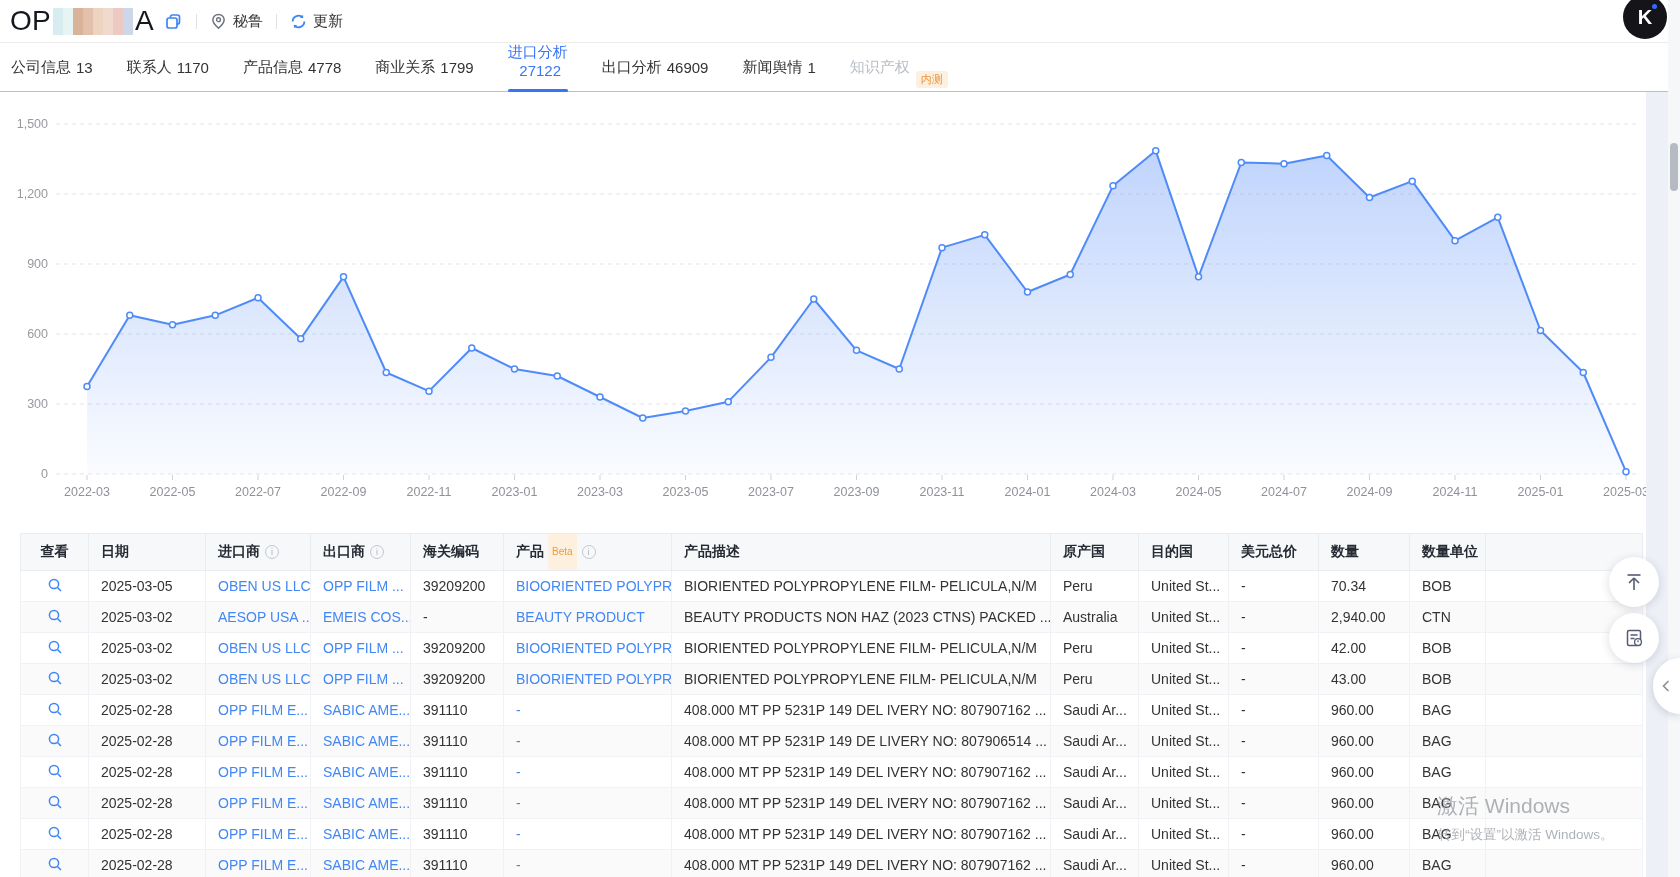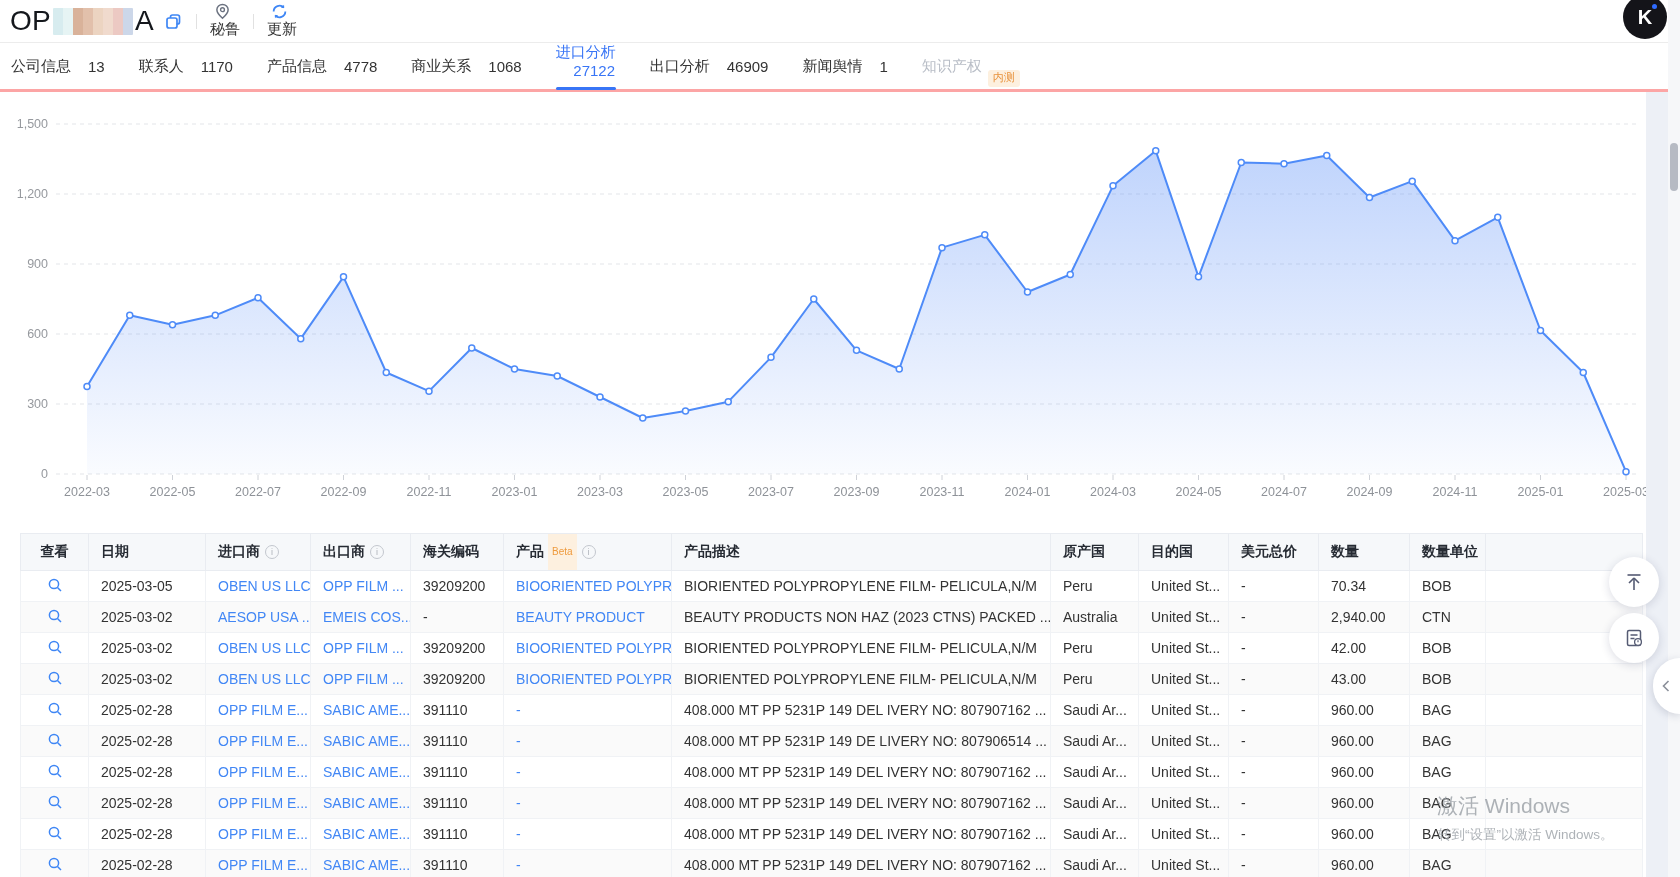--- a/index.html
+++ b/index.html
@@ -9,34 +9,34 @@
     background:#fff; font-family:"Liberation Sans", sans-serif; color:#333;
   }
   
   .topbar{position:absolute;left:0;top:0;width:1680px;height:43px;background:#fff;
     border-bottom:1px solid #ececec;display:flex;align-items:center;padding-left:10px;}
   .company{display:flex;align-items:center;font-size:28px;color:#14171c;font-weight:500;letter-spacing:.3px;}
   .censor{display:inline-flex;height:27px;margin:0 2px;overflow:hidden;border-radius:1px;}
   .censor i{display:inline-block;height:27px;}
   .iconbtn{display:inline-flex;align-items:center;justify-content:center;margin-left:10px;cursor:pointer;}
   .vdiv{width:1px;height:15px;background:#e1e1e1;margin:0 13px;}
-  .meta{display:flex;align-items:center;font-size:15px;color:#333;cursor:pointer;flex-direction:column;}
+  .meta{display:flex;align-items:center;font-size:15px;color:#333;cursor:pointer;}
   .meta svg{margin-right:6px;}
   .avatar{position:absolute;left:1623px;top:-5px;width:44px;height:44px;border-radius:50%;
     background:#141419;color:#fff;display:flex;align-items:center;justify-content:center;
     font-weight:700;font-size:20px;cursor:pointer;}
   .avatar .dot{position:absolute;right:10px;top:9px;width:5px;height:5px;border-radius:50%;background:#2f6bff;}
   
-  .tabs{position:absolute;left:0;top:43px;width:1680px;height:49px;border-bottom:3px solid #fca5a5;
+  .tabs{position:absolute;left:0;top:43px;width:1680px;height:49px;border-bottom:1px solid #fca5a5;
     display:flex;align-items:stretch;padding-left:11px;gap:34px;background:#fff;}
   .tab{font-size:15px;color:#333;display:flex;align-items:center;position:relative;cursor:pointer;white-space:nowrap;}
-  .tab .cnt{margin-left:17px;}
+  .tab .cnt{margin-left:5px;}
   .tab.active{color:#3875f6;flex-direction:column;}
   .tab.active::after{content:"";position:absolute;left:0;right:0;bottom:-1px;height:3px;background:#3875f6;border-radius:2px;}
-  .tab.disabled{color:#b9bec7;font-family:Liberation Mono, monospace;}
+  .tab.disabled{color:#b9bec7;}
   .badge{font-size:11px;color:#e8923c;background:#fdf0df;padding:1px 5px;border-radius:3px;margin-left:6px;line-height:15px;margin-top:24px;}
   
   .chart{position:absolute;left:0;top:92px;width:1646px;height:441px;overflow:hidden;}
   
   .tablewrap{position:absolute;left:20px;top:533px;width:1623px;height:420px;overflow:hidden;}
   table{border-collapse:collapse;table-layout:fixed;width:1622px;font-size:14px;color:#333;}
   thead th{background:#f6f8fa;height:37px;font-weight:700;text-align:left;padding:0 12px;
     border:1px solid #e9ecf1;color:#262b33;white-space:nowrap;overflow:hidden;}
   tbody td{height:31px;padding:0 12px;border-right:1px solid #f0f2f5;border-bottom:1px solid #f0f2f5;
     white-space:nowrap;overflow:hidden;background-clip:padding-box;}
@@ -122,21 +122,21 @@
     <div class="tab">
       <span>联系人</span>
       <span class="cnt">1170</span>
     </div>
     <div class="tab">
       <span>产品信息</span>
       <span class="cnt">4778</span>
     </div>
     <div class="tab">
       <span>商业关系</span>
-      <span class="cnt">1068</span>
+      <span class="cnt">1799</span>
     </div>
     <div class="tab active">
       <span>进口分析</span>
       <span class="cnt">27122</span>
     </div>
     <div class="tab">
       <span>出口分析</span>
       <span class="cnt">46909</span>
     </div>
     <div class="tab">

